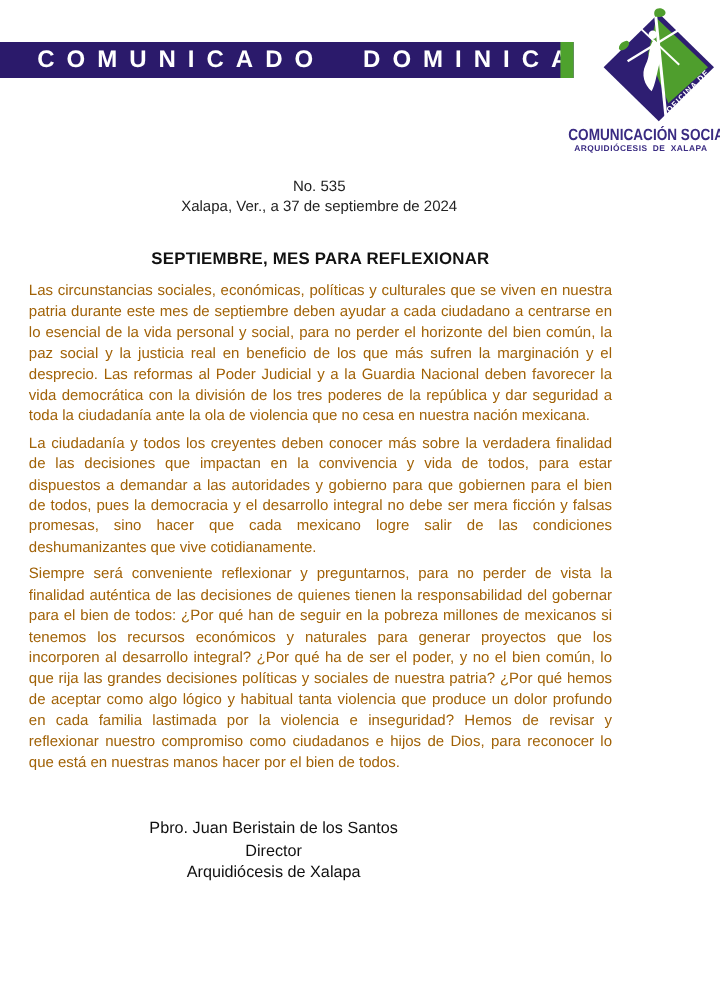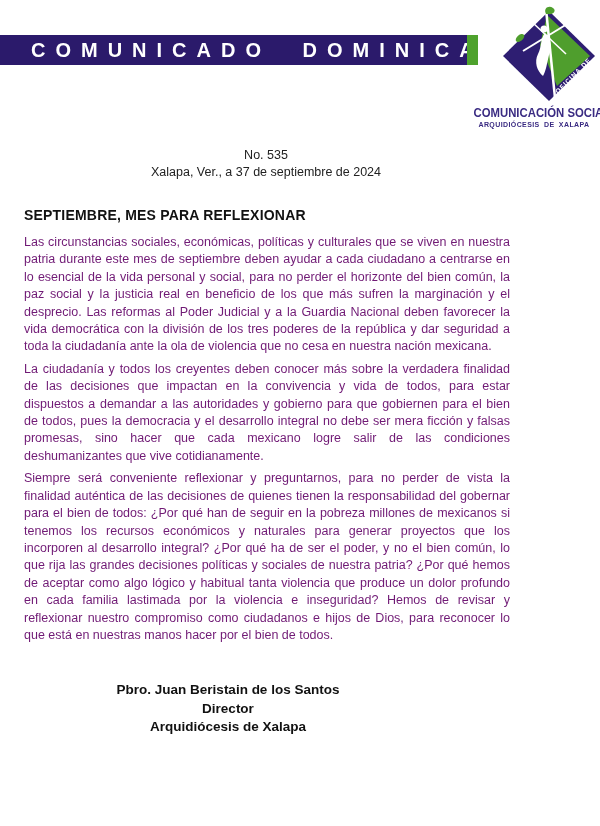--- a/index.html
+++ b/index.html
@@ -40,31 +40,31 @@
   
   .meta{
     position:absolute;left:24px;top:147px;width:484px;
     text-align:center;font-size:12.5px;line-height:16.5px;color:#222;
   }
   
   .content{
     position:absolute;left:24px;top:206px;width:486px;
   }
   .doc-title{
-    text-align:left;font-weight:bold;font-size:14px;line-height:19px;
+    text-align:center;font-weight:bold;font-size:14px;line-height:19px;
     color:#111;margin:0 0 9px 0;letter-spacing:0.2px;
   }
   .para{
     margin:0 0 5px 0;
     font-size:12.5px;line-height:17.4px;
-    text-align:justify;color:#701a75;
+    text-align:justify;color:#a16207;
   }
   .signature{
     margin:37px 78px 0 0;
-    text-align:center;font-weight:bold;
+    text-align:center;font-weight:normal;
     font-size:13.5px;line-height:18.5px;color:#111;
   }
 </style>
 </head>
 <body>
 
 <div class="page">
 
   <div class="banner">
     <div class="banner-title">COMUNICADO DOMINICAL</div>

